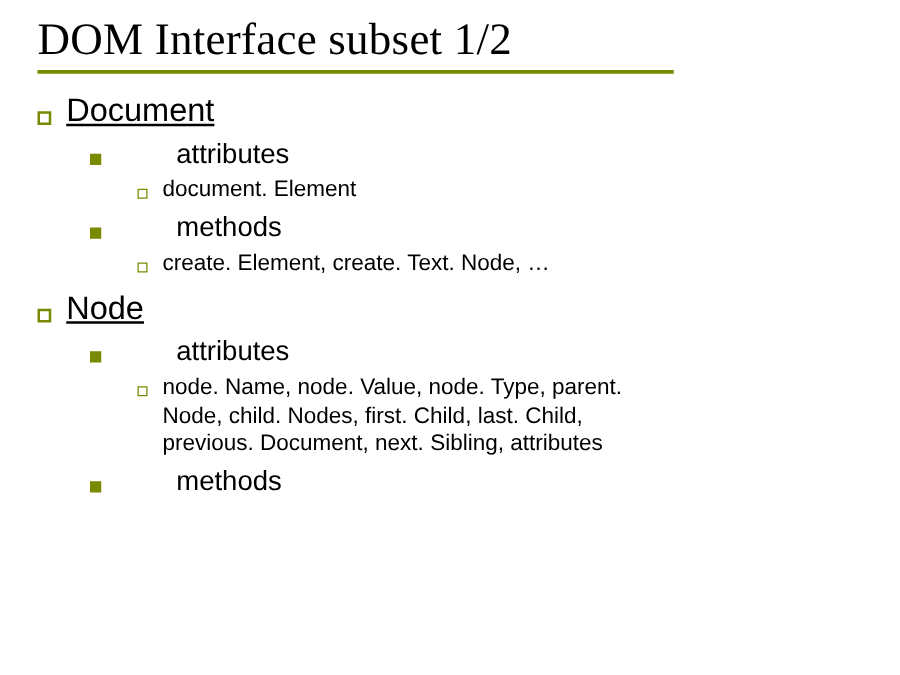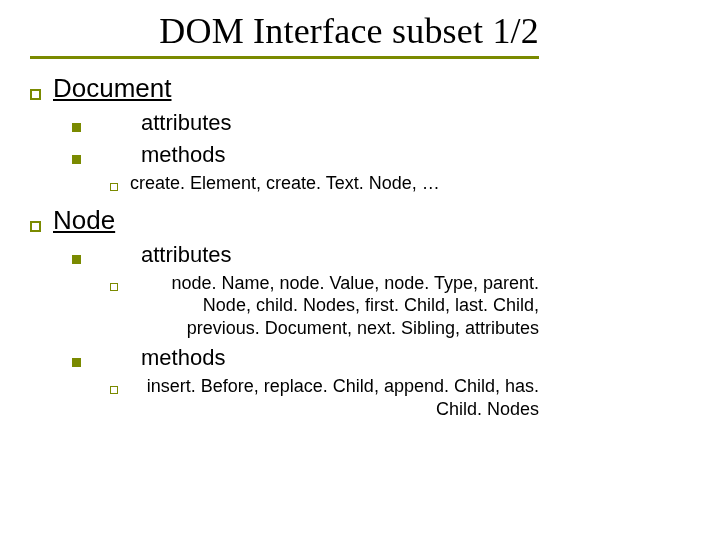--- a/index.html
+++ b/index.html
@@ -11,21 +11,20 @@
     font-family: Verdana, Geneva, sans-serif;
     color: #000;
     overflow: hidden;
   }
   .slide {
     box-sizing: border-box;
     width: 569px;
     height: 540px;
     padding: 10px 30px 20px 30px;
     position: relative;
-    text-align: right;
   }
   .title {
     font-family: "Times New Roman", Times, serif;
     font-size: 36px;
     font-weight: 400;
     margin: 0 0 4px 0;
     letter-spacing: 0.2px;
   }
   .rule {
     height: 3px;
@@ -94,20 +93,28 @@
       <div class="l1-row">
         <span class="b1"></span>
         <span class="t1">Document</span>
       </div>
       <ul class="l2">
         <li>
           <div class="l2-row">
             <span class="b2"></span>
             <span class="t2">attributes</span>
           </div>
+          <ul class="l3">
+            <li>
+              <div class="l3-row">
+                <span class="b3"></span>
+                <span class="t3">document. Element</span>
+              </div>
+            </li>
+          </ul>
         </li>
         <li>
           <div class="l2-row">
             <span class="b2"></span>
             <span class="t2">methods</span>
           </div>
           <ul class="l3">
             <li>
               <div class="l3-row">
                 <span class="b3"></span>
@@ -137,26 +144,18 @@
                 <span class="t3">node. Name, node. Value, node. Type, parent. Node, child. Nodes, first. Child, last. Child, previous. Document, next. Sibling, attributes</span>
               </div>
             </li>
           </ul>
         </li>
         <li>
           <div class="l2-row">
             <span class="b2"></span>
             <span class="t2">methods</span>
           </div>
-          <ul class="l3">
-            <li>
-              <div class="l3-row">
-                <span class="b3"></span>
-                <span class="t3">insert. Before, replace. Child, append. Child, has. Child. Nodes</span>
-              </div>
-            </li>
-          </ul>
         </li>
       </ul>
     </li>
 
   </ul>
 </div>
 
 </body></html>

